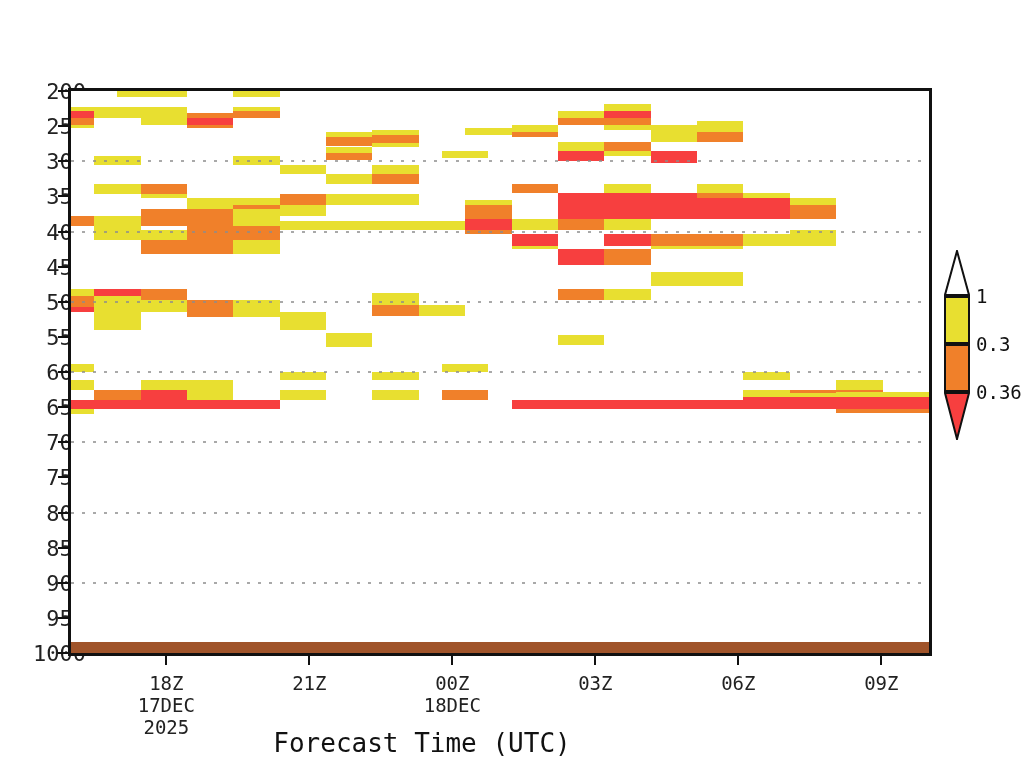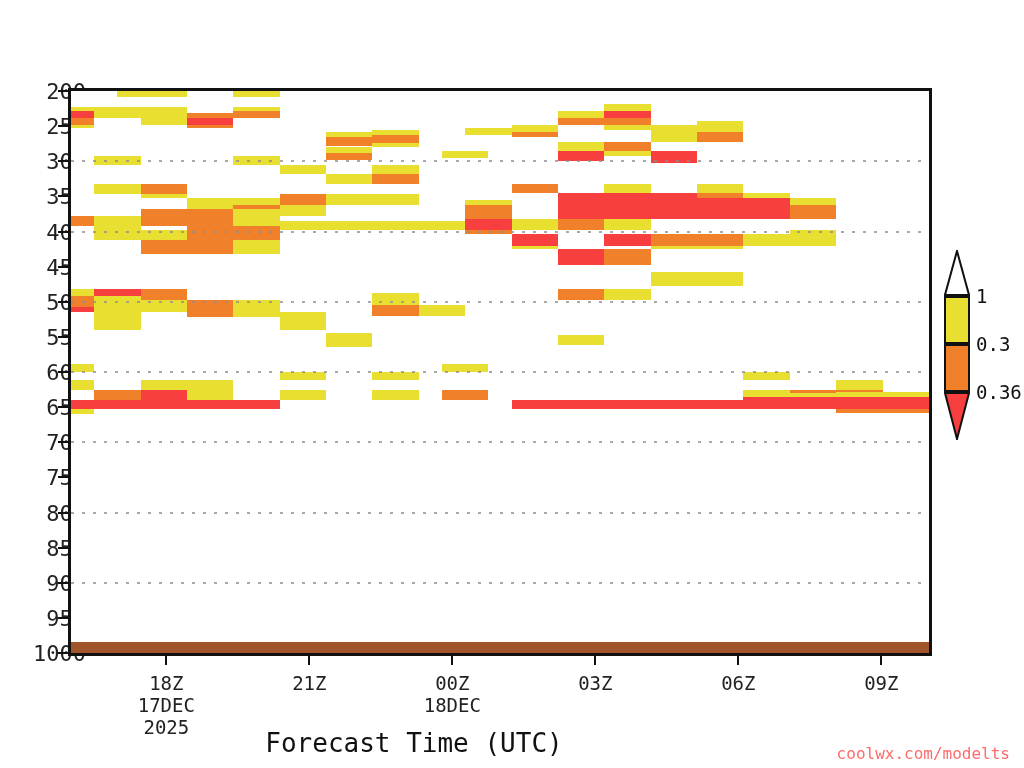--- a/index.html
+++ b/index.html
@@ -25,21 +25,21 @@
   #terrain{position:absolute;left:0;bottom:0;width:100%;}
 
   .ytick{position:absolute;right:938px;text-align:right;font-size:22px;color:#222;
          transform:translateY(-50%);white-space:nowrap;}
   .ytickmark{position:absolute;height:2px;background:#111;}
 
   .xtick{position:absolute;text-align:center;font-size:19px;color:#222;
          transform:translateX(-50%);white-space:nowrap;line-height:22px;}
   .xtickmark{position:absolute;width:2px;background:#111;}
 
-  .xlabel{position:absolute;left:4px;top:728px;width:820px;text-align:center;
+  .xlabel{position:absolute;left:12px;top:728px;width:820px;text-align:center;
           font-size:26px;color:#111;}
   .credit{position:absolute;right:14px;top:744px;font-size:16px;color:#ff6b6b;}
 
   #legend{position:absolute;left:944px;top:296px;width:26px;height:144px;}
   .lseg{position:absolute;left:0;width:26px;border:2px solid #111;
         box-sizing:border-box;}
   .ltext{position:absolute;left:32px;font-size:19px;color:#111;
          transform:translateY(-50%);white-space:nowrap;}
 </style>
 </head>
@@ -243,21 +243,20 @@
       <div class="xtick" style="left: 452.333px; top: 672px;">00Z<br>18DEC</div>
       <div class="xtickmark" style="left: 594.333px; top: 656px; height: 9px;"></div>
       <div class="xtick" style="left: 595.333px; top: 672px; text-align: right;">03Z</div>
       <div class="xtickmark" style="left: 737.333px; top: 656px; height: 9px;"></div>
       <div class="xtick" style="left: 738.333px; top: 672px;">06Z</div>
       <div class="xtickmark" style="left: 880.333px; top: 656px; height: 9px;"></div>
       <div class="xtick" style="left: 881.333px; top: 672px;">09Z</div>
     </div>
 
 <div class="xlabel">Forecast Time (UTC)</div>
-<div class="credit">coolwx.com/modelts</div>
 
 <div id="legend">
       <div class="lseg" style="top: 0px; height: 48px; background: rgb(232, 223, 48);"></div>
       <div class="lseg" style="top: 48px; height: 48px; background: rgb(240, 128, 42);"></div>
       <div style="position: absolute; left: 0px; top: -44px; width: 0px; height: 0px; border-left: 13px solid transparent; border-right: 13px solid transparent; border-bottom: 44px solid rgb(255, 255, 255); filter: drop-shadow(rgb(17, 17, 17) 0px 0px 0px);"></div>
       <div style="position: absolute; left: 0px; top: -46px; width: 26px; height: 46px;"><svg width="26" height="46">
           <polygon points="13,1 25,45 1,45" fill="#ffffff" stroke="#111" stroke-width="2"></polygon>
         </svg></div>
       <div style="position: absolute; left: 0px; top: 96px; width: 26px; height: 48px;"><svg width="26" height="48">
           <polygon points="1,1 25,1 13,47" fill="#f73f3f" stroke="#111" stroke-width="2"></polygon>

